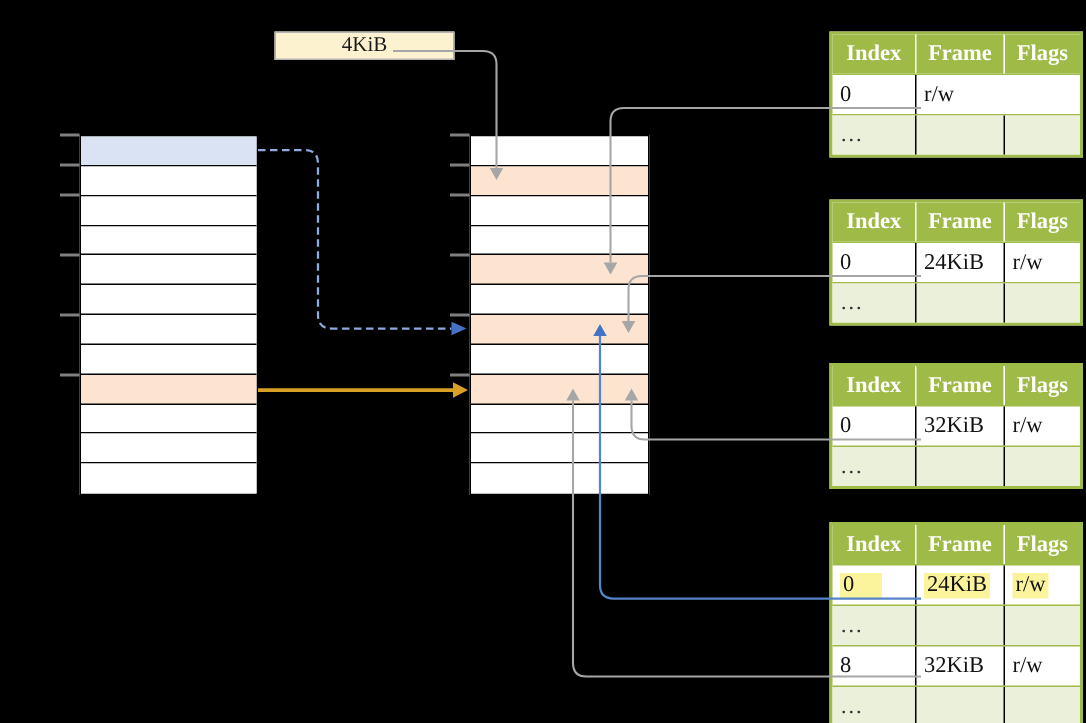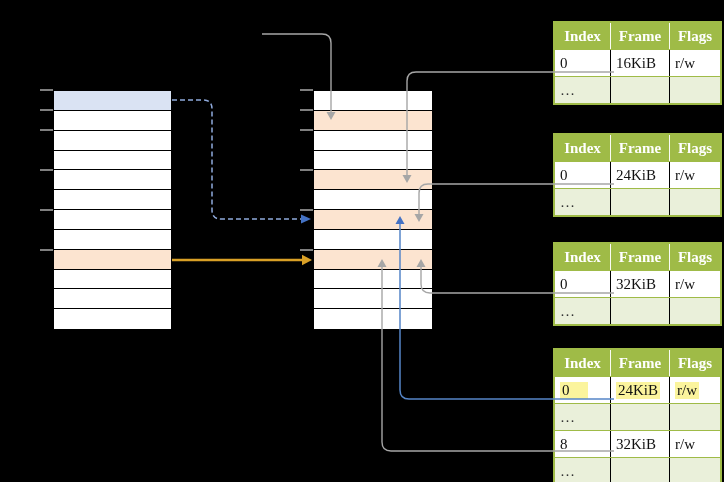--- a/index.html
+++ b/index.html
@@ -52,20 +52,23 @@
   .hl{background:var(--hl,#fbf49d);padding:0 2px;}
   .hl-idx{display:inline-block;min-width:24px;}
   
   #connectors{position:absolute;left:0;top:0;pointer-events:none;}
 </style>
 </head>
 <body>
 
 <div id="stage" style="--bg: #000000; --blue: #dae3f3; --orange: #fce4d0; --cream: #fdf2d0; --green: #9fbb47; --ltgreen: #eaf0da; --hl: #fbf49d; --tick: #7f7f7f;">
 
+  <div class="size-box">
+    <span>4KiB</span>
+  </div>
 
   <div class="mem-col" id="left-col">
       <div class="mem-row blue"></div>
       <div class="mem-row"></div>
       <div class="mem-row"></div>
       <div class="mem-row"></div>
       <div class="mem-row"></div>
       <div class="mem-row"></div>
       <div class="mem-row"></div>
       <div class="mem-row"></div>
@@ -106,21 +109,20 @@
 
   <div id="tables">
       <div class="pt" style="top: 21px;">
         <div class="pt-row hdr">
           <div class="pt-cell c0">Index</div>
           <div class="pt-cell c1">Frame</div>
           <div class="pt-cell c2">Flags</div>
         </div>
         <div class="pt-row body">
           <div class="pt-cell c0">0</div>
-          <div class="pt-cell c1">16KiB</div>
           <div class="pt-cell c2">r/w</div>
         </div>
         <div class="pt-row body ellipsis">
           <div class="pt-cell c0">…</div>
           <div class="pt-cell c1"></div>
           <div class="pt-cell c2"></div>
         </div>
       </div>
       <div class="pt" style="top: 133px;">
         <div class="pt-row hdr">

